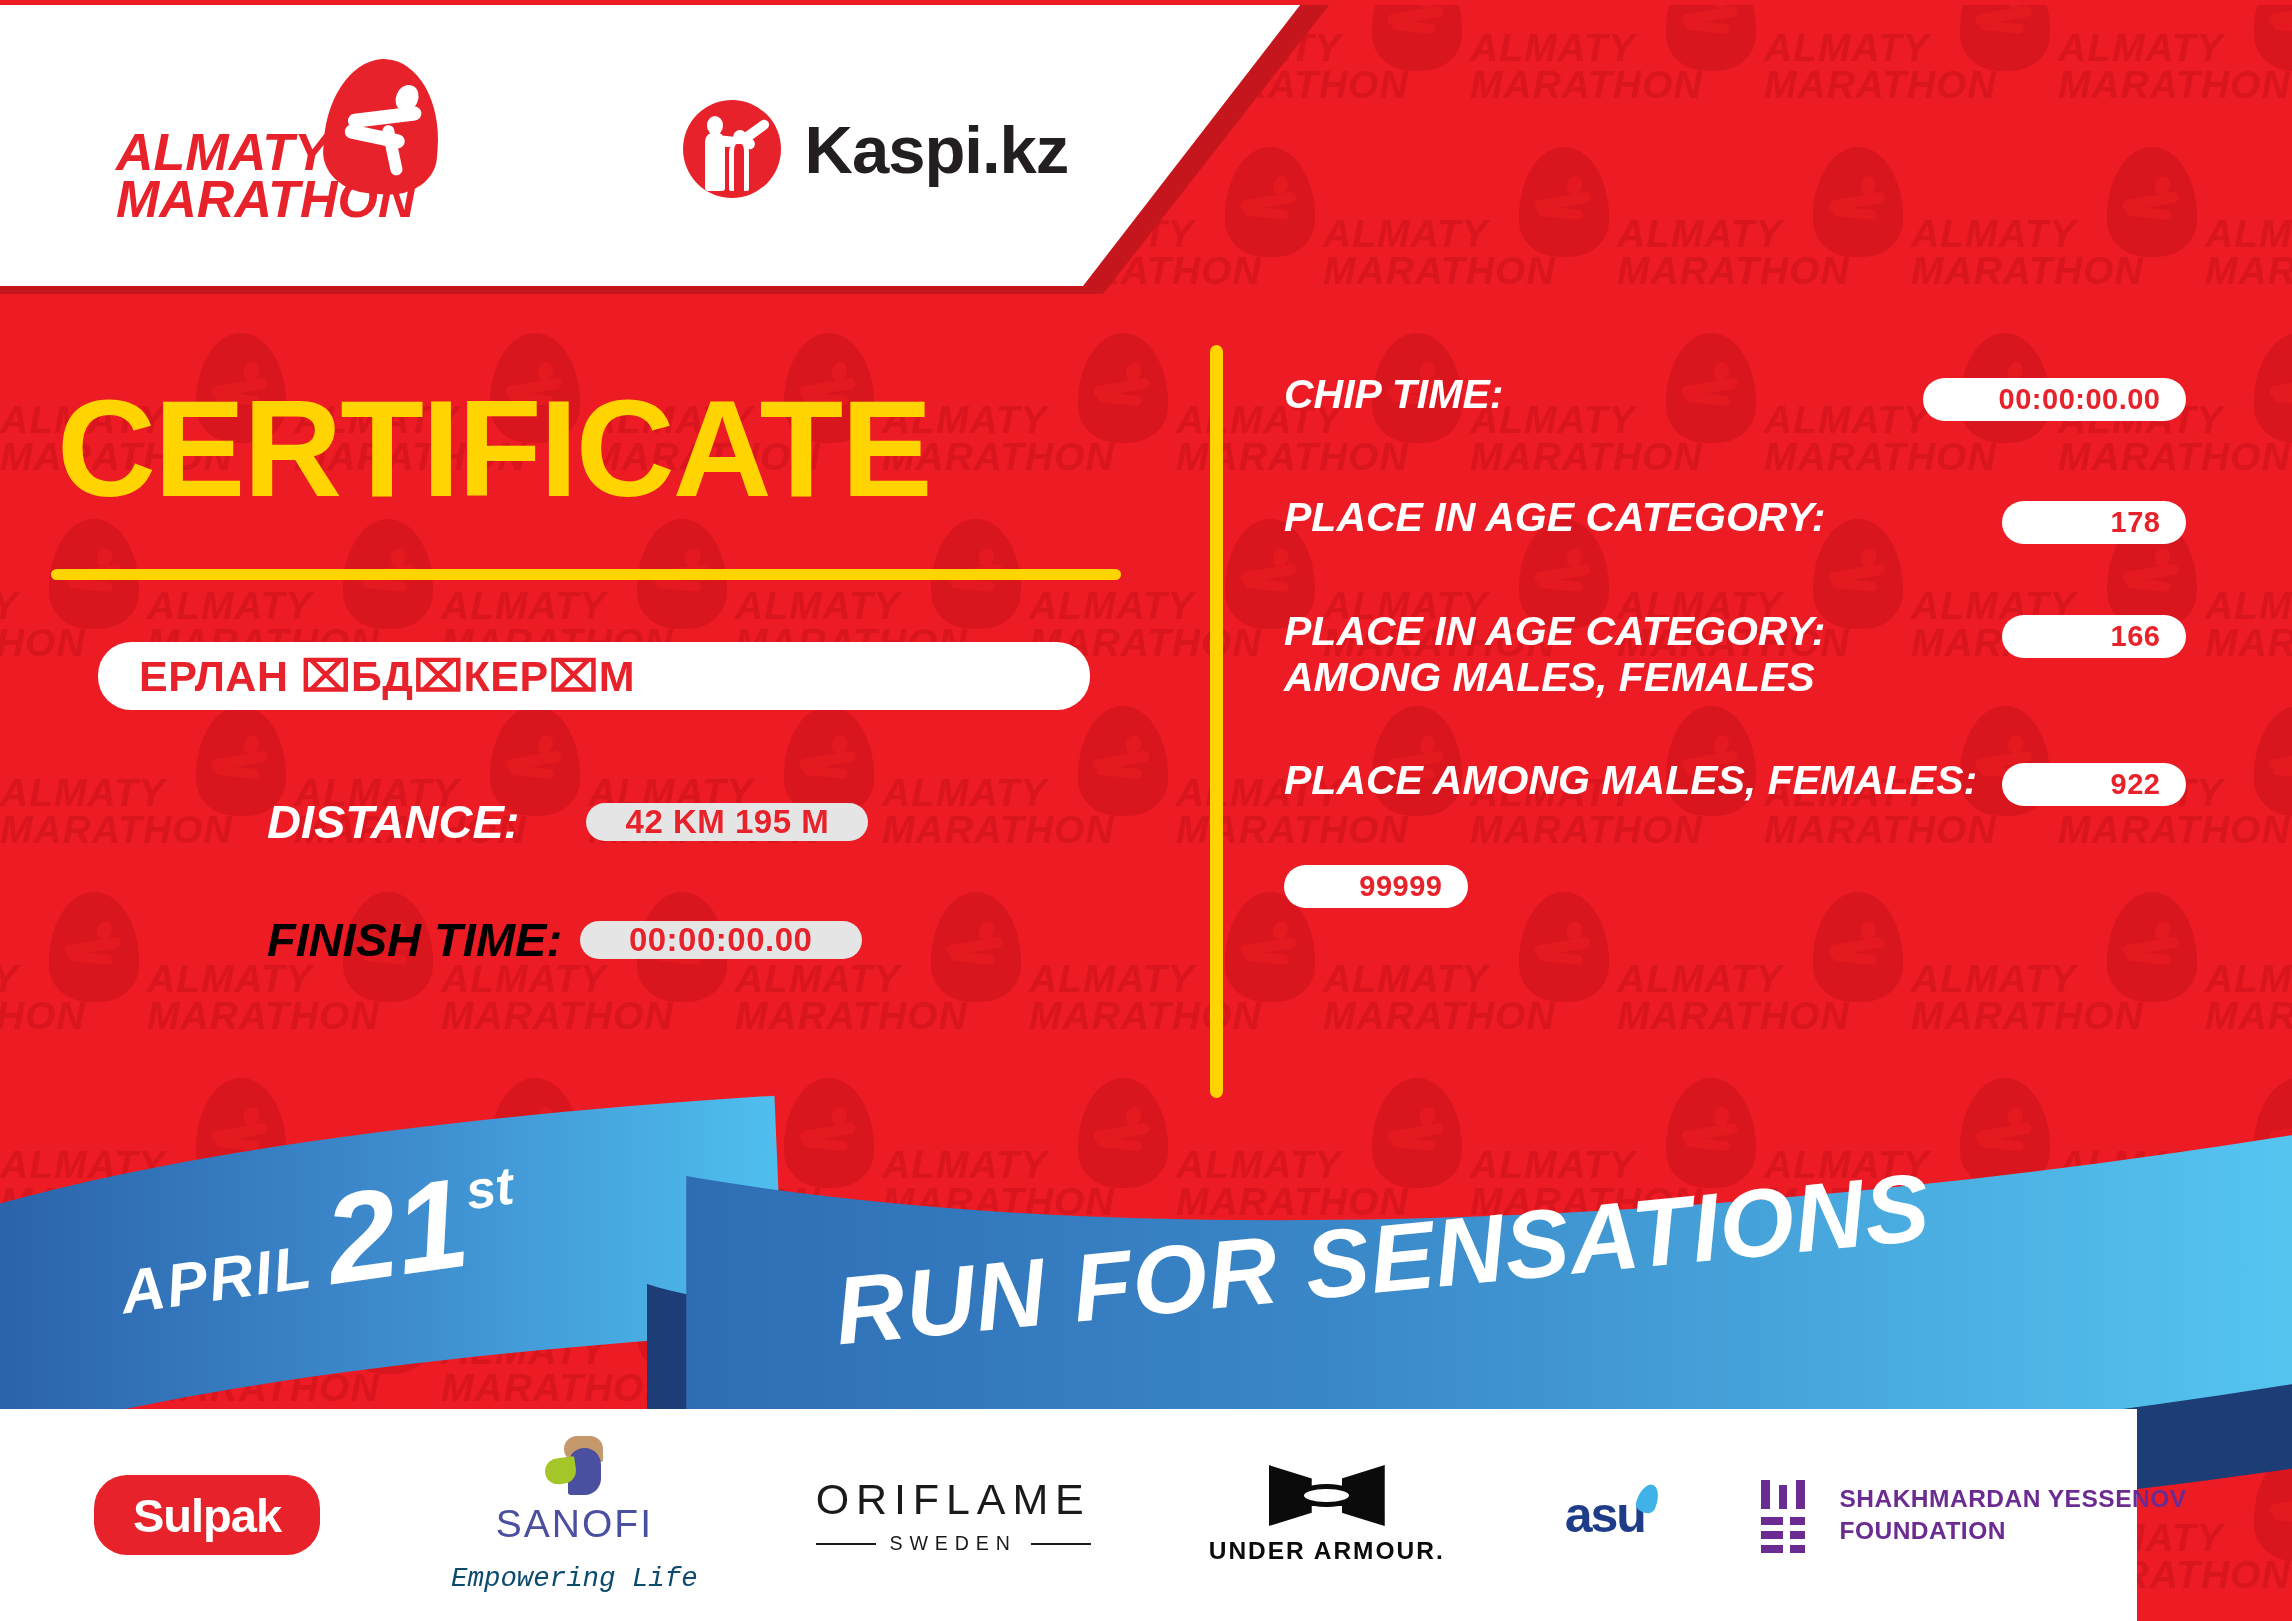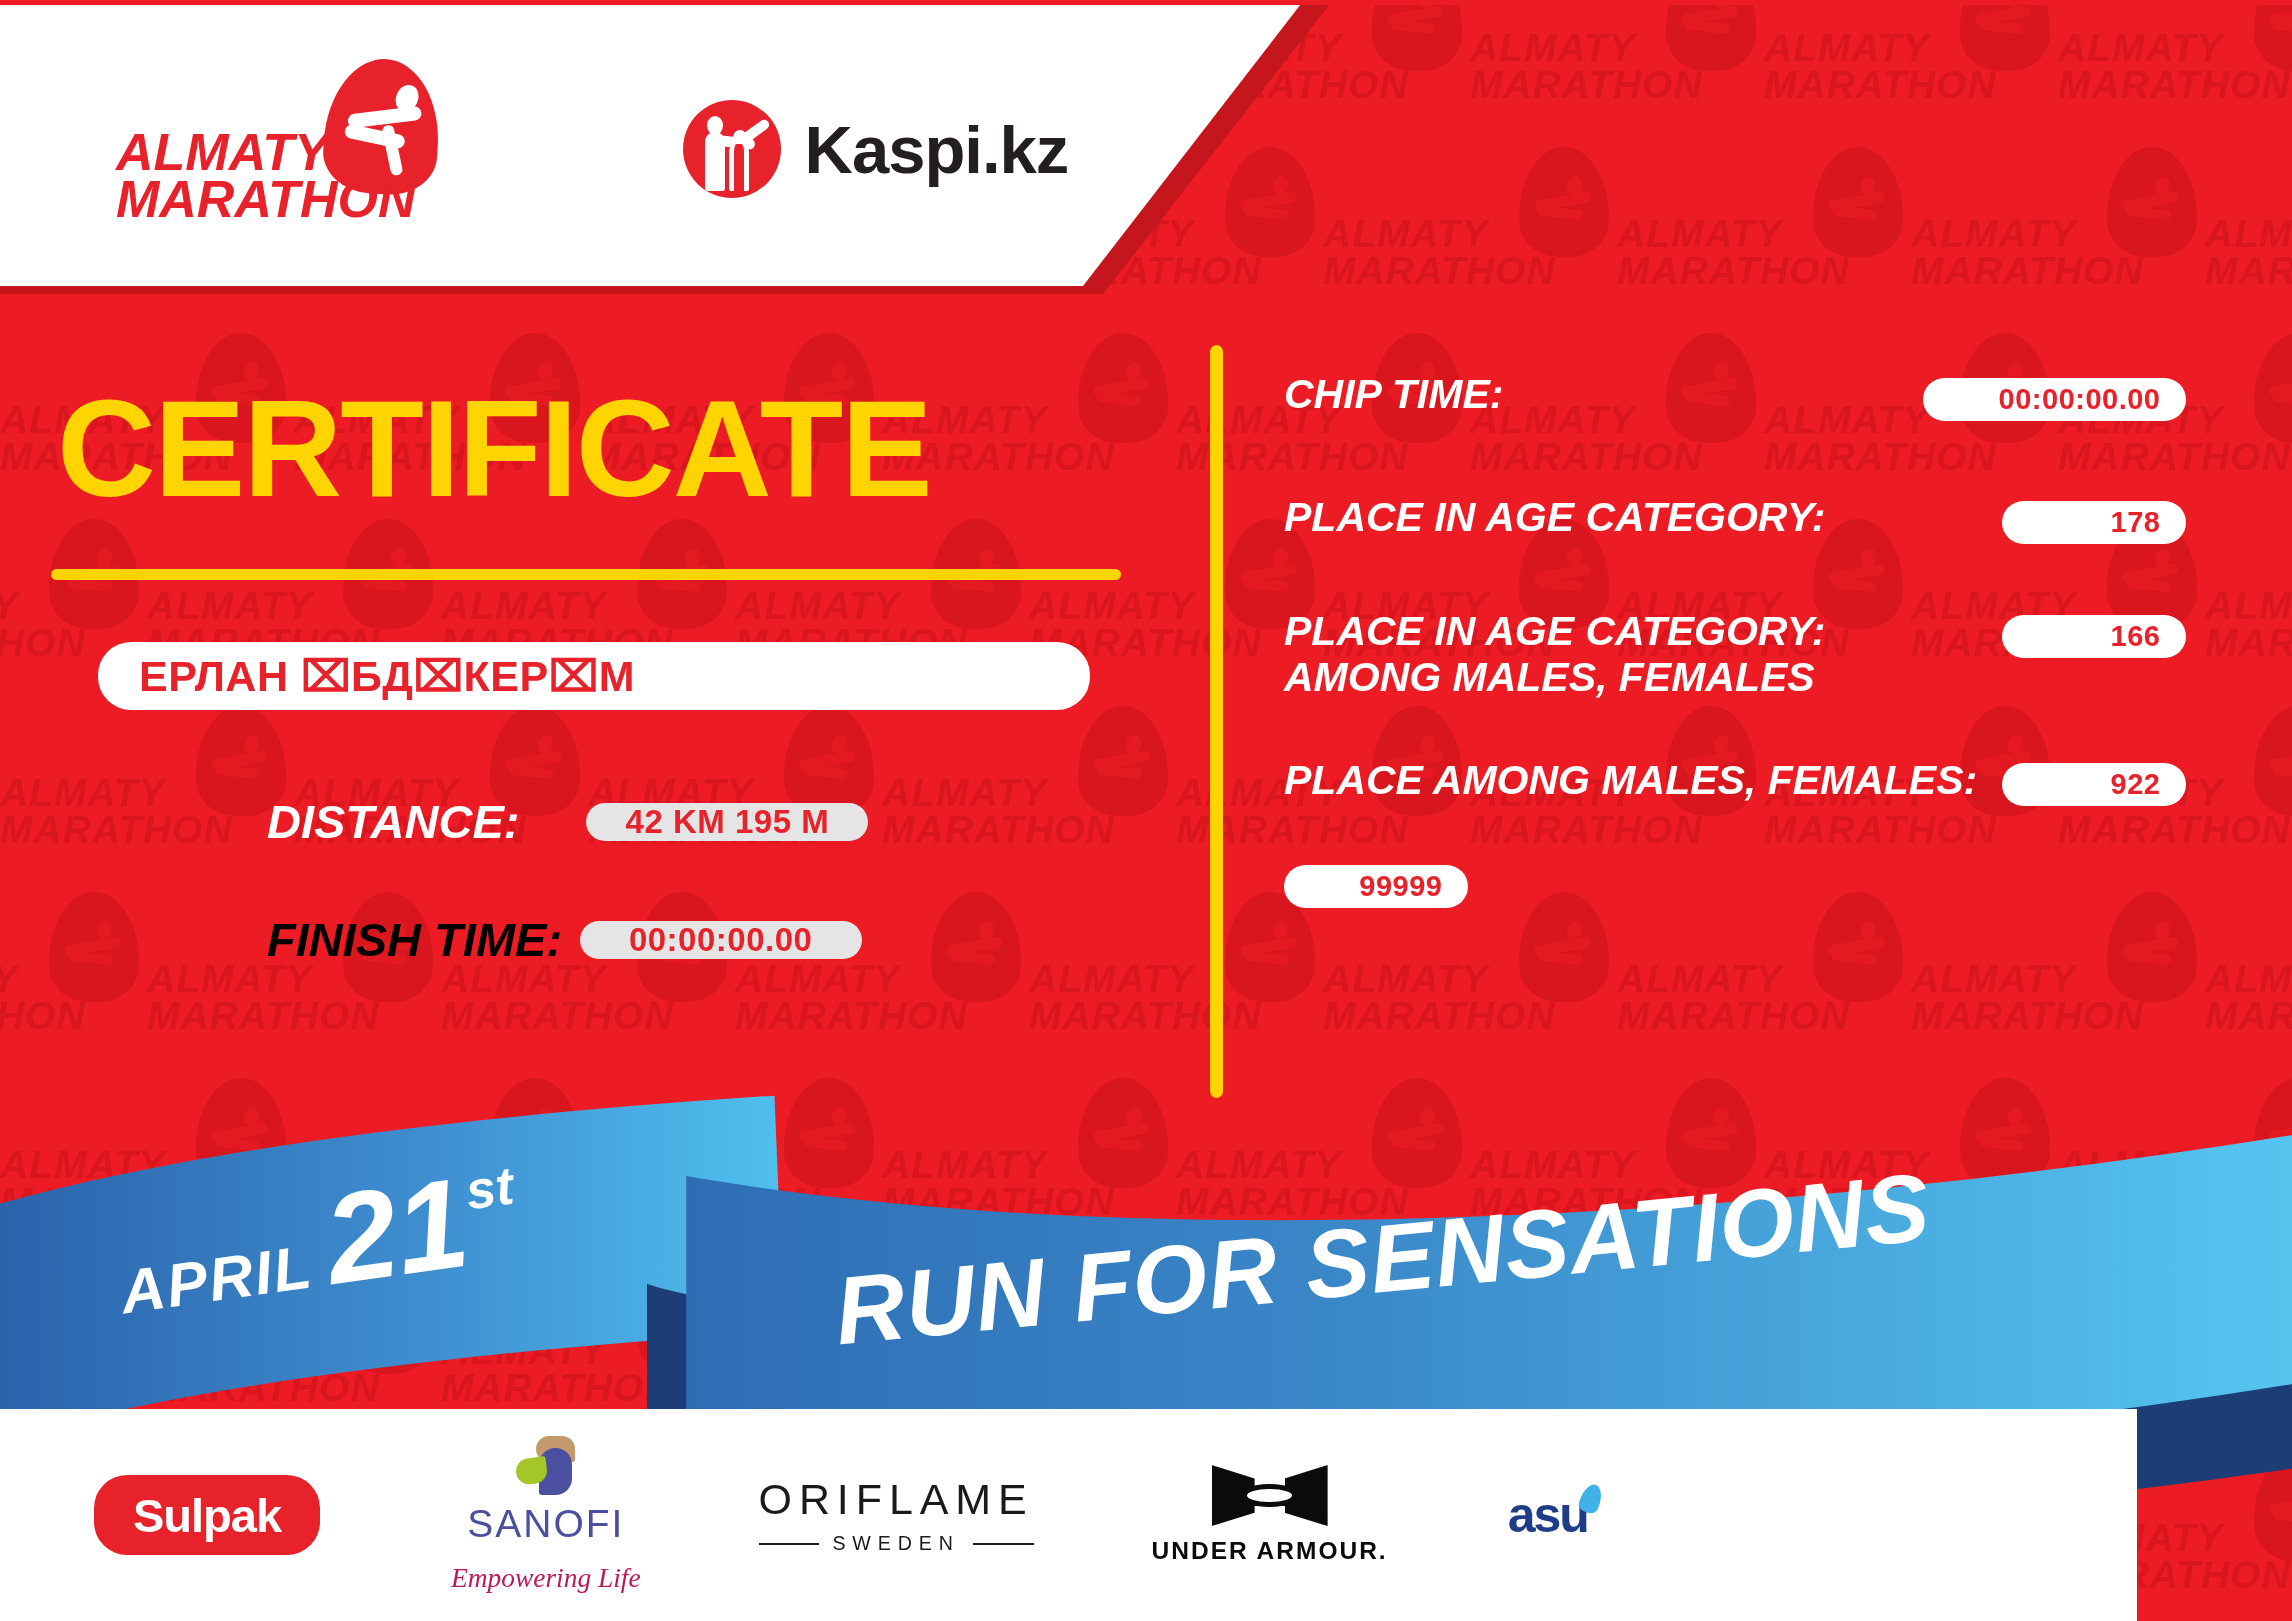--- a/index.html
+++ b/index.html
@@ -320,22 +320,22 @@
     position:absolute; left:29px; top:11.8px; width:33px; height:47px;
     background:#4A4FA0; border-radius:19.6px 19.6px 19.6px 2.9px;
   }
   #sanofi-mark .s-green {
     position:absolute; left:5.9px; top:21.6px; width:31px; height:25.5px;
     background:#A4C629; border-radius:19.6px 2.9px 19.6px 19.6px;
     transform:rotate(-8deg);
   }
   #sanofi-name { font-size:39px; color:#4A4FA0; letter-spacing:2px; }
   #sanofi-tag {
-    font-family:Liberation Serif, serif;
-    font-style:italic; font-size:27.4px; color:#be185d; margin-top:17px;
+    font-family:Liberation Mono, monospace;
+    font-style:italic; font-size:27.4px; color:#0c4a6e; margin-top:17px;
   }
   #sp-oriflame { margin-left:118px; }
   #oriflame-name {
     font-size:43px; color:#1A1A1A; letter-spacing:6.9px; font-weight:300;
   }
   #oriflame-sub {
     display:flex; align-items:center; gap:13.7px; margin-top:8.8px; width:100%;
   }
   #oriflame-sub .ln { flex:1; height:2px; background:#1A1A1A; }
   #oriflame-sub span { font-size:19.6px; color:#1A1A1A; letter-spacing:6.9px; }
@@ -1115,17 +1115,34 @@
       <div id="ua-name">UNDER ARMOUR.</div>
     </div>
 
     <div class="sponsor" id="sp-asu">
       <div id="asu-text">
         <span>asu</span>
         <span id="asu-drop"></span>
       </div>
     </div>
 
+    <div class="sponsor" id="sp-yessenov">
+      <div id="yes-mark">
+        <div class="b" style="left:0;top:0;width:8.8px;height:29px;"></div>
+        <div class="b" style="left:17.6px;top:5.9px;width:8.8px;height:23.5px;"></div>
+        <div class="b" style="left:35px;top:0;width:8.8px;height:29px;"></div>
+        <div class="b" style="left:0;top:37px;width:21.6px;height:8.8px;"></div>
+        <div class="b" style="left:29px;top:37px;width:14.7px;height:8.8px;"></div>
+        <div class="b" style="left:0;top:51px;width:21.6px;height:8.8px;"></div>
+        <div class="b" style="left:29px;top:51px;width:14.7px;height:8.8px;"></div>
+        <div class="b" style="left:0;top:65px;width:21.6px;height:8.8px;"></div>
+        <div class="b" style="left:29px;top:65px;width:14.7px;height:8.8px;"></div>
+      </div>
+      <div id="yes-name">
+        <div>SHAKHMARDAN YESSENOV</div>
+        <div>FOUNDATION</div>
+      </div>
+    </div>
 
   </div>
 
 </div>
 
 
 </body></html>

